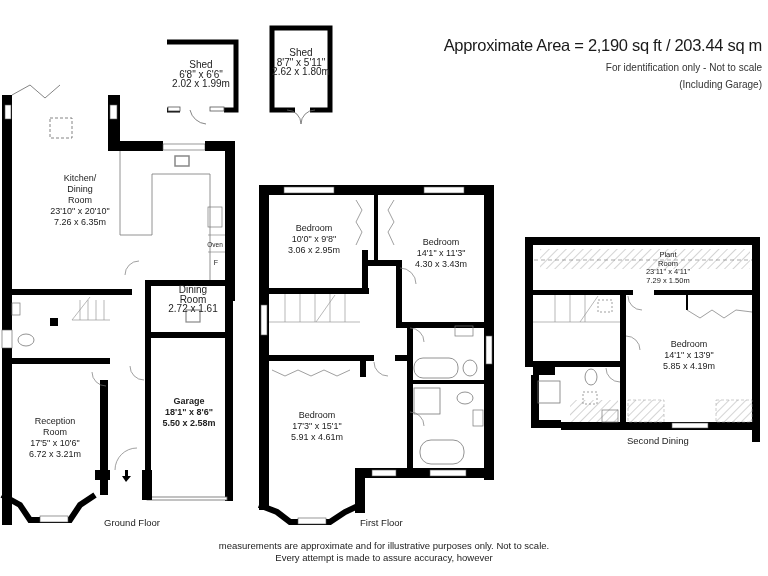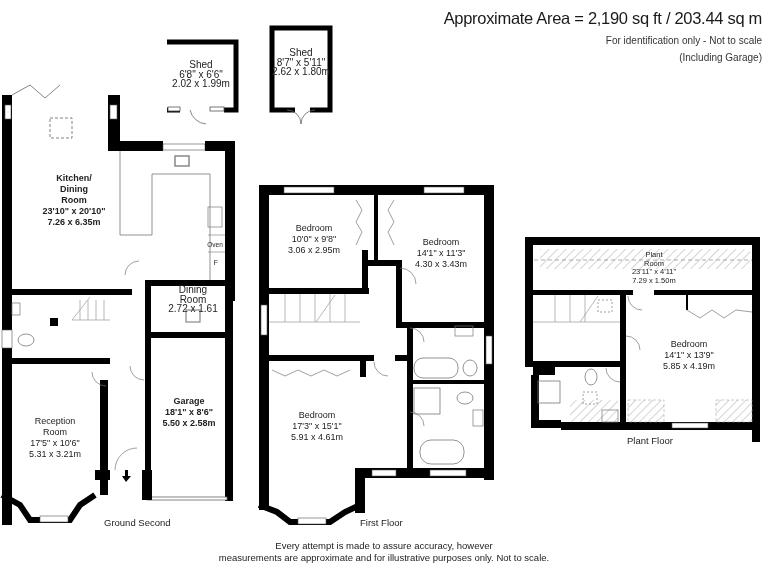--- a/index.html
+++ b/index.html
@@ -1,17 +1,17 @@
 <!DOCTYPE html>
 <html><head>
 <meta charset="utf-8">
 <style>
   html,body{margin:0;padding:0;background:#ffffff;}
   body{width:768px;height:576px;position:relative;overflow:hidden;font-family:"Liberation Sans",sans-serif;color:#222;}
-  .hdr{position:absolute;right:6px;text-align:left;white-space:nowrap;}
+  .hdr{position:absolute;right:6px;text-align:left;white-space:nowrap;margin-top:27px;}
   #area{top:9px;font-size:16.5px;letter-spacing:-0.3px;color:#1a1a1a;}
   #ident{top:35px;font-size:10px;color:#333;padding-left:32px;}
   #incl{top:52px;font-size:10px;color:#333;}
   svg#plan{position:absolute;left:0;top:0;}
   .lbl{position:absolute;text-align:center;font-size:9px;line-height:11px;color:#222;white-space:nowrap;transform:translateX(-50%);}
   .lbl.small{font-size:10px;line-height:9.5px;}
   .floor{position:absolute;font-size:9.5px;color:#222;white-space:nowrap;}
   #footer{position:absolute;left:0;width:768px;top:540px;text-align:center;font-size:9.5px;line-height:12px;color:#222;}
 </style>
 </head>
@@ -202,76 +202,76 @@
   <div>6'8" x 6'6"</div>
   <div>2.02 x 1.99m</div>
 </div>
 
 <div class="lbl small" style="left:301px;top:48px;">
   <div>Shed</div>
   <div>8'7" x 5'11"</div>
   <div>2.62 x 1.80m</div>
 </div>
 
-<div class="lbl" style="left:74px;top:173px;font-weight:bold;">
+<div class="lbl" style="left:80px;top:173px;">
   <div>Kitchen/</div>
   <div>Dining</div>
   <div>Room</div>
   <div>23'10" x 20'10"</div>
   <div>7.26 x 6.35m</div>
 </div>
 <div class="lbl" style="left:215px;top:239px;font-size:6.5px;">Oven</div>
 <div class="lbl" style="left:216px;top:257px;font-size:7px;">F</div>
 
 <div class="lbl small" style="left:193px;top:285px;">
   <div>Dining</div>
   <div>Room</div>
   <div>2.72 x 1.61</div>
 </div>
 
 <div class="lbl" style="left:55px;top:416px;">
   <div>Reception</div>
   <div>Room</div>
   <div>17'5" x 10'6"</div>
-  <div>5.31 x 3.21m</div>
+  <div>6.72 x 3.21m</div>
 </div>
 
 <div class="lbl" style="left:189px;top:396px;font-weight:bold;">
   <div>Garage</div>
   <div>18'1" x 8'6"</div>
   <div>5.50 x 2.58m</div>
 </div>
-<div class="floor" style="left:104px;top:517px;">Ground Second</div>
+<div class="floor" style="left:104px;top:517px;">Ground Floor</div>
 
 <div class="lbl" style="left:314px;top:223px;">
   <div>Bedroom</div>
   <div>10'0" x 9'8"</div>
   <div>3.06 x 2.95m</div>
 </div>
 <div class="lbl" style="left:441px;top:237px;">
   <div>Bedroom</div>
   <div>14'1" x 11'3"</div>
   <div>4.30 x 3.43m</div>
 </div>
 <div class="lbl" style="left:317px;top:410px;">
   <div>Bedroom</div>
   <div>17'3" x 15'1"</div>
   <div>5.91 x 4.61m</div>
 </div>
 <div class="floor" style="left:360px;top:517px;">First Floor</div>
 
-<div class="lbl small" style="left:654px;top:251px;font-size:7.5px;line-height:8.5px;">
+<div class="lbl small" style="left:668px;top:251px;font-size:7.5px;line-height:8.5px;">
   <div>Plant</div>
   <div>Room</div>
   <div>23'11" x 4'11"</div>
   <div>7.29 x 1.50m</div>
 </div>
 <div class="lbl" style="left:689px;top:339px;">
   <div>Bedroom</div>
   <div>14'1" x 13'9"</div>
   <div>5.85 x 4.19m</div>
 </div>
-<div class="floor" style="left:627px;top:435px;">Plant Floor</div>
+<div class="floor" style="left:627px;top:435px;">Second Dining</div>
 
 <div id="footer">
+  <div>measurements are approximate and for illustrative purposes only. Not to scale.</div>
   <div>Every attempt is made to assure accuracy, however</div>
-  <div>measurements are approximate and for illustrative purposes only. Not to scale.</div>
 </div>
 
 </body></html>

